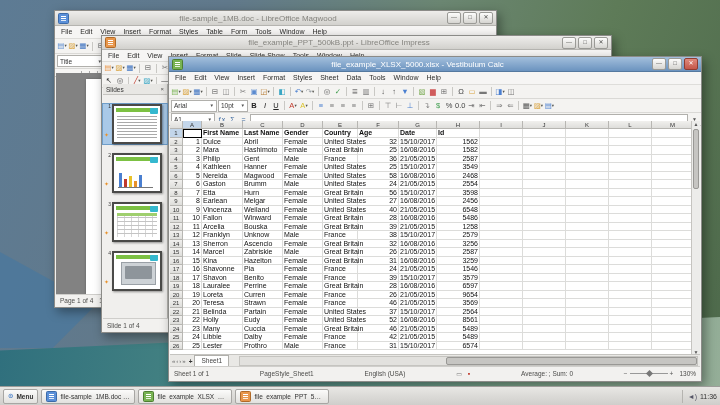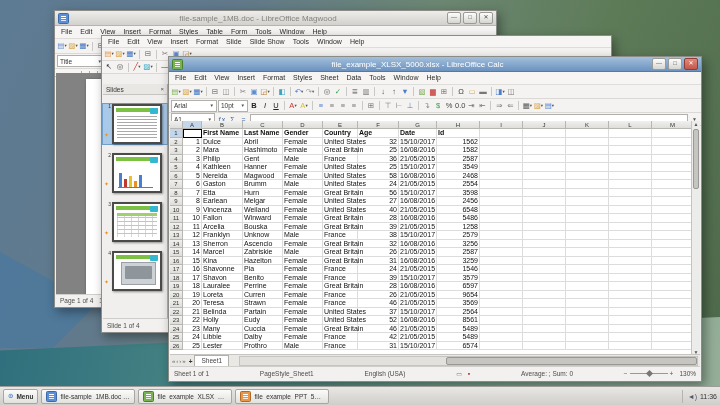--- a/index.html
+++ b/index.html
@@ -233,20 +233,31 @@
       </div>
     </div>
   </div>
   <div class="statusbar">
     <span>Page 1 of 4</span>
     <span>1,224 w</span>
   </div>
 </div>
 
 <div class="window" id="impress">
+  <div class="titlebar tb-inactive">
+    <span class="appic ic-impress">
+        <i></i>
+      </span>
+    <span class="t">file_example_PPT_500kB.ppt - LibreOffice Impress</span>
+    <span class="winbtns">
+      <span class="winbtn">—</span>
+      <span class="winbtn">□</span>
+      <span class="winbtn">✕</span>
+    </span>
+  </div>
   <div class="menubar" style="height:11px">
       <span class="mi">File</span>
       <span class="mi">Edit</span>
       <span class="mi">View</span>
       <span class="mi">Insert</span>
       <span class="mi">Format</span>
       <span class="mi">Slide</span>
       <span class="mi">Slide Show</span>
       <span class="mi">Tools</span>
       <span class="mi">Window</span>
@@ -350,21 +361,21 @@
   <div class="statusbar">
     <span>Slide 1 of 4</span>
   </div>
 </div>
 
 <div class="window" id="calc">
   <div class="titlebar tb-active">
     <span class="appic ic-calc">
         <i></i>
       </span>
-    <span class="t">file_example_XLSX_5000.xlsx - LibreOffice Calc</span>
+    <span class="t">file_example_XLSX_5000.xlsx - Vestibulum Calc</span>
     <span class="winbtns">
       <span class="winbtn">—</span>
       <span class="winbtn">□</span>
       <span class="winbtn close-a">✕</span>
     </span>
   </div>
   <div class="menubar">
       <span class="mi">File</span>
       <span class="mi">Edit</span>
       <span class="mi">View</span>

